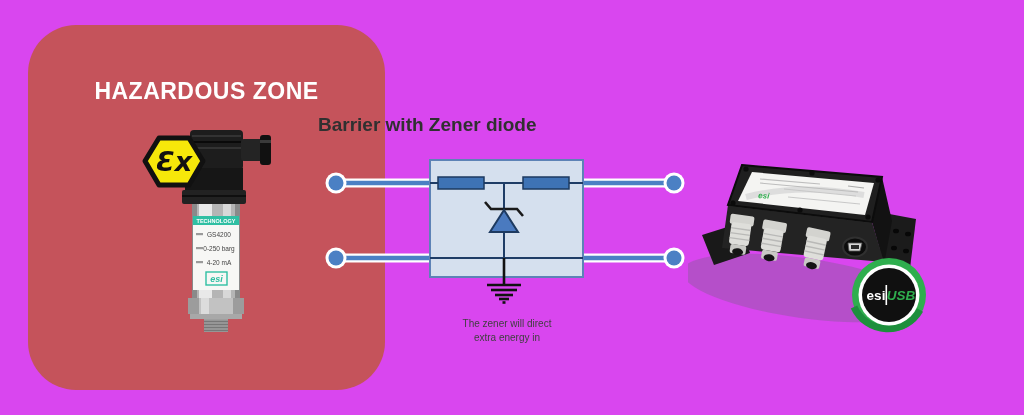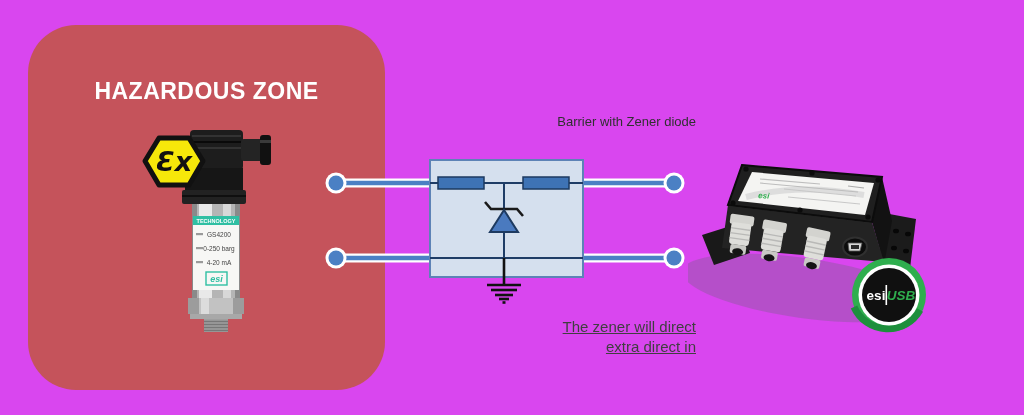--- a/index.html
+++ b/index.html
@@ -8,26 +8,26 @@
     font-family:"Liberation Sans",sans-serif;overflow:hidden;padding-left:8px;
   }
   .zone{position:absolute;top:25px;height:365px;border-radius:48px;}
   .zone-red{left:28px;width:357px;background:#c5535b;}
   .zone-green{left:634px;width:362px;background:#69be86;}
   .zone h1{
     margin:0;position:absolute;top:53px;left:0;width:100%;text-align:center;
     color:#ffffff;font-size:23px;font-weight:bold;letter-spacing:.5px;
   }
   .barrier-title{
-    position:absolute;left:318px;top:114px;width:378px;text-align:right;
-    font-size:13px;font-weight:normal;color:#303030;
+    position:absolute;left:318px;top:114px;width:378px;text-align:left;
+    font-size:19px;font-weight:bold;color:#303030;
   }
   .caption{
-    position:absolute;left:318px;top:317px;width:378px;text-align:right;
-    font-size:15px;color:#3f3f3f;line-height:1.36;text-decoration:underline;
+    position:absolute;left:318px;top:317px;width:378px;text-align:center;
+    font-size:10px;color:#3f3f3f;line-height:1.36;
   }
   .abs{position:absolute;}
 </style>
 </head>
 <body>
 
 <div class="canvas">
 
   <section class="zone zone-red">
     <h1>HAZARDOUS ZONE</h1>
@@ -224,16 +224,16 @@
       <circle cx="201" cy="140" r="30.5" fill="#ffffff"></circle>
       <circle cx="201" cy="140" r="27" fill="#101010"></circle>
       <text x="188" y="145" text-anchor="middle" font-size="13.5" font-weight="bold" fill="#ffffff">esi</text>
       <rect x="197.5" y="130" width="1.6" height="20" fill="#ffffff"></rect>
       <text x="213" y="145" text-anchor="middle" font-size="13.5" font-weight="bold" font-style="italic" fill="#2fae4e">USB</text>
     </g>
   </svg>
 
   <div class="caption">
     <div>The zener will direct</div>
-    <div>extra direct in</div>
+    <div>extra energy in</div>
   </div>
 
 </div>
 
 </body></html>

